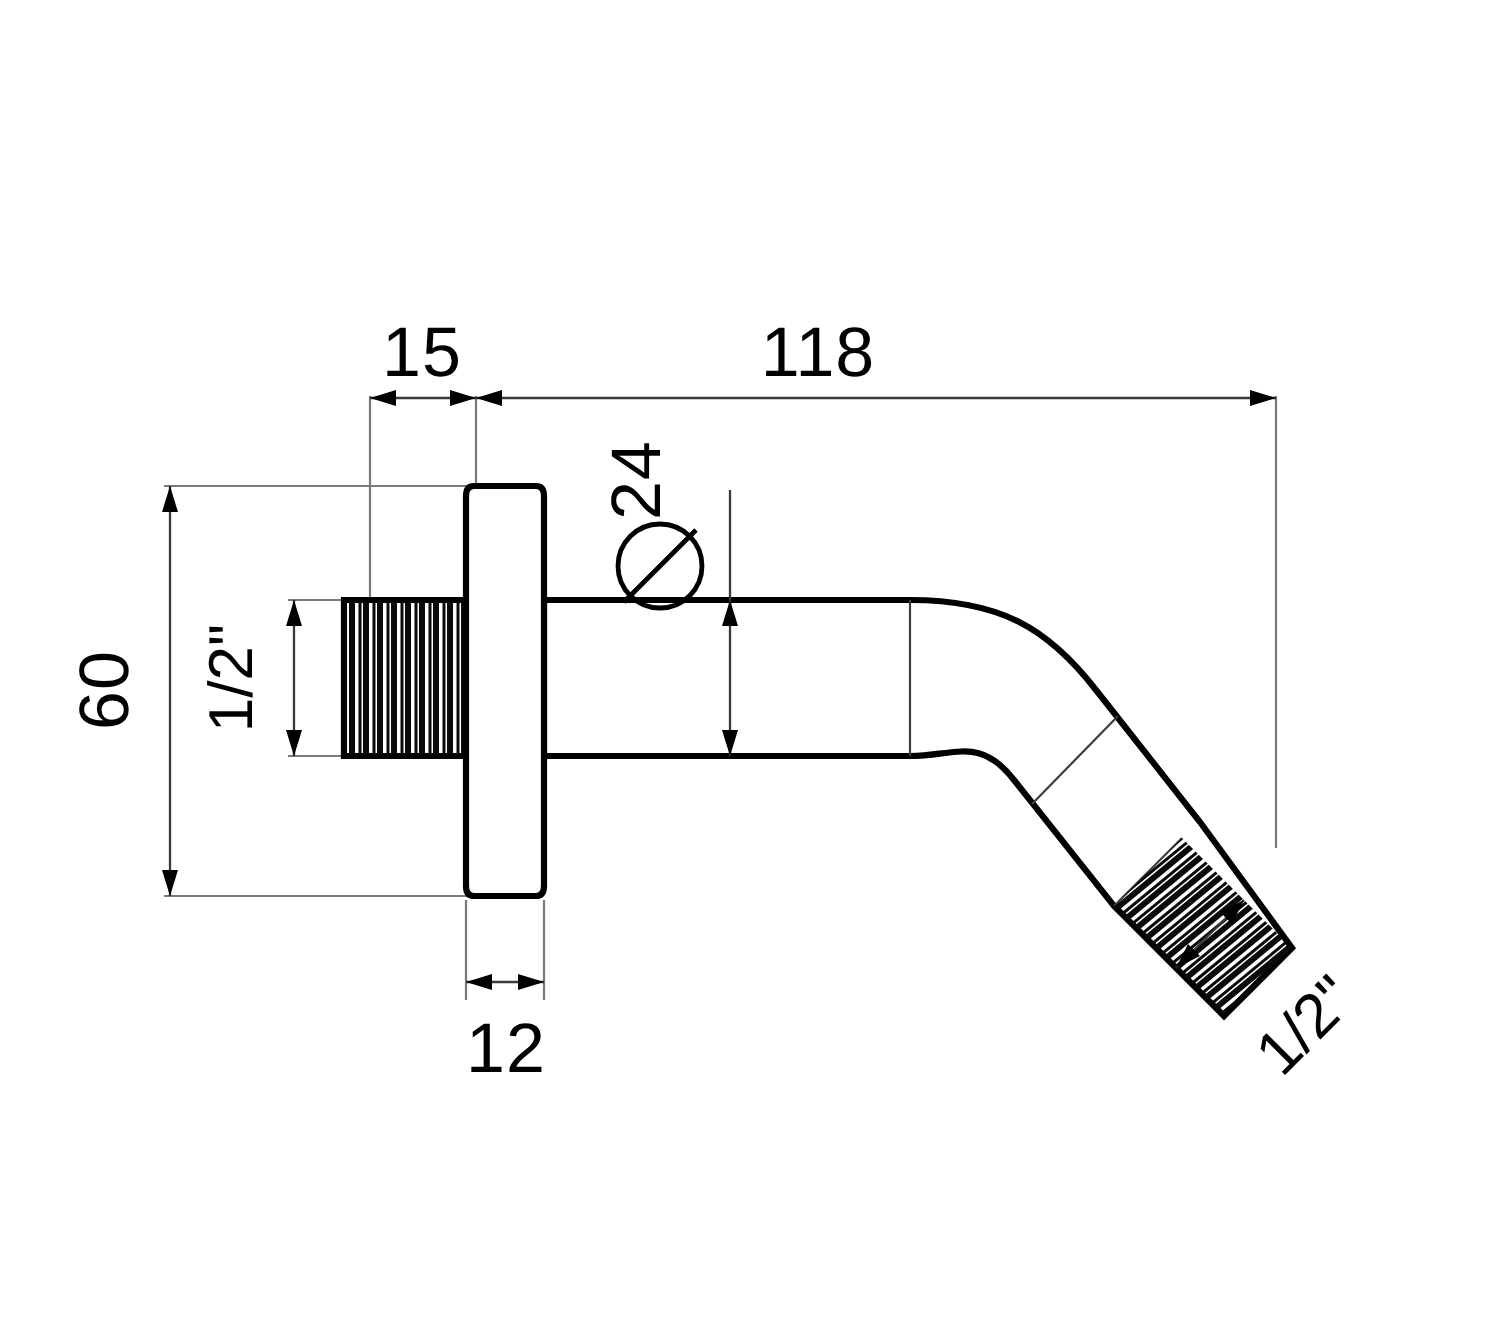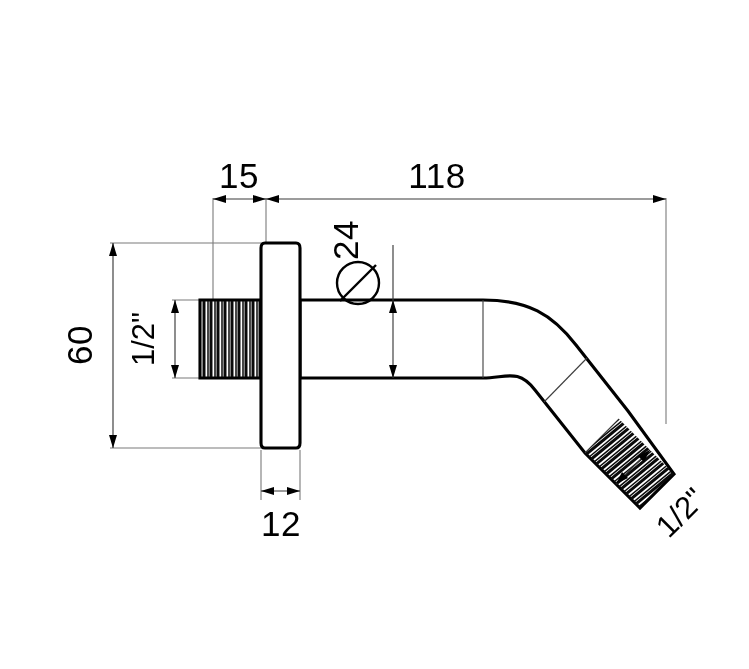--- a/index.html
+++ b/index.html
@@ -11,21 +11,20 @@
     width: 749px;
     height: 669px;
     overflow: hidden;
     font-family: "Liberation Sans", sans-serif;
   }
   #drawing-root {
     position: relative;
     width: 686px;
     height: 669px;
     background: #ffffff;
-    margin-left: 28px;
   }
   svg#technical-drawing {
     display: block;
     width: 749px;
     height: 669px;
   }
   .part-outline {
     fill: #ffffff;
     stroke: #000000;
     stroke-width: 3.1;

